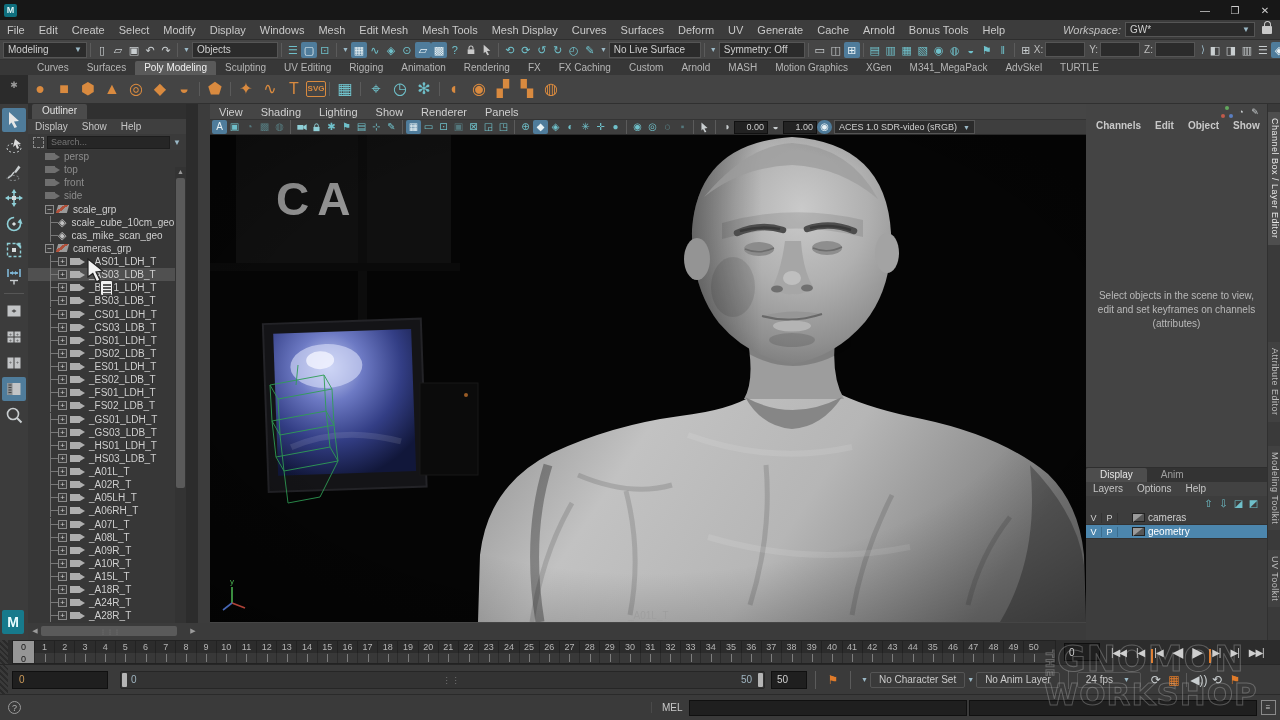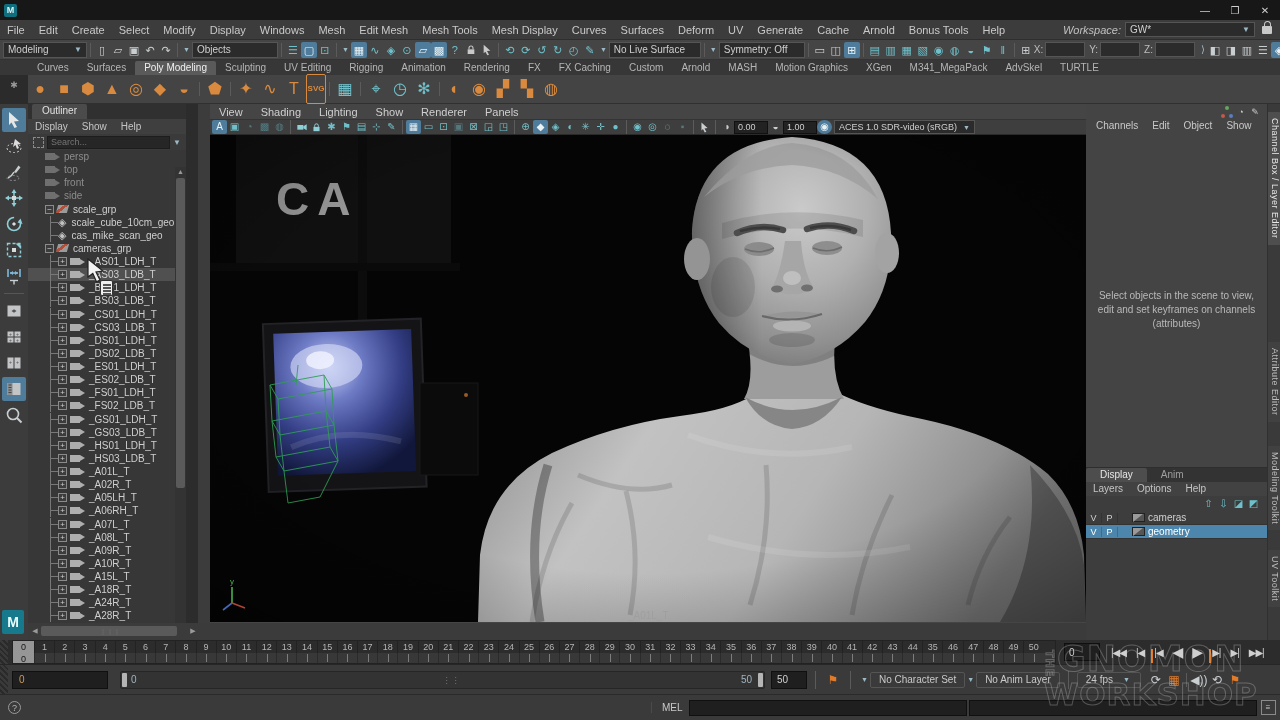--- a/index.html
+++ b/index.html
@@ -47,21 +47,21 @@
   #shelftabs{position:absolute;left:0;top:60px;width:1280px;height:15px;background:#373737;display:flex;
     align-items:flex-end;font-size:10px;color:#b5b5b5;padding-left:28px;}
   #shelftabs .shelf-tab{padding:1px 9px 2px;white-space:nowrap;}
   #shelftabs .shelf-tab.active{background:#5a5a5a;color:#f0f0f0;border-radius:2px 2px 0 0;}
   #shelfside{position:absolute;left:0;top:60px;width:28px;height:44px;display:flex;flex-direction:column;
     align-items:center;color:#9a9a9a;font-size:9px;}
   
   #shelf{position:absolute;left:28px;top:75px;width:1252px;height:29px;background:#444;display:flex;
     align-items:center;border-bottom:1px solid #303030;}
   #shelf .chip{width:24px;height:24px;font-size:16px;}
-  #shelf .chip.small-txt{font-size:8px;font-weight:bold;border:1px solid #d98a3f;color:#d98a3f;width:20px;height:30px;}
+  #shelf .chip.small-txt{font-size:8px;font-weight:bold;border:1px solid #d98a3f;color:#d98a3f;width:20px;height:16px;}
   
   #main{position:absolute;left:0;top:104px;width:1280px;height:536px;background:#3c3c3c;}
   
   #toolbox{position:absolute;left:0;top:0;width:28px;height:536px;background:#3c3c3c;display:flex;
     flex-direction:column;align-items:center;padding-top:4px;}
   #toolbox .tool{width:24px;height:24px;margin-bottom:2px;display:flex;align-items:center;justify-content:center;border-radius:2px;}
   #toolbox .tool.active{background:#4f7c9b;}
   #toolbox .tool svg{display:block;}
   .tool-sep{width:20px;height:1px;background:#565656;margin:3px 0 5px;}
   #maya-corner{position:absolute;left:2px;top:506px;width:22px;height:24px;background:#177a8c;color:#eafdff;
@@ -110,41 +110,41 @@
   .hthumb-dots{position:absolute;top:3px;font-size:6px;color:#8a8a8a;letter-spacing:1px;}
   
   #viewport{position:absolute;left:210px;top:0;width:876px;height:519px;background:#454545;}
   #vp-menus{height:15px;display:flex;align-items:center;font-size:11px;color:#cfcfcf;background:#454545;}
   #vp-menus span{padding:0 9px;}
   #vp-toolbar{height:16px;background:#3e3e3e;display:flex;align-items:center;border-top:1px solid #343434;
     border-bottom:1px solid #2a2a2a;overflow:hidden;}
   #vp-toolbar .chip{width:15px;height:14px;font-size:10px;line-height:14px;}
   #vp-toolbar .chip.active{background:#4f7c9b;}
   .vp-field{width:34px;height:13px;background:#222;border:1px solid #111;color:#cfcfcf;font-size:9px;
-    padding:0 3px;outline:none;flex:none;}
+    padding:0 3px;outline:none;flex:none;text-align:right;}
   #colorspace-box{height:14px;background:#2b2b2b;border:1px solid #555;color:#cfcfcf;font-size:9px;
     display:flex;align-items:center;padding:0 4px;margin:0 4px 0 2px;flex:none;}
   #colorspace-box .arr{color:#9ab8c6;font-size:7px;margin-left:6px;}
   #vp-canvas{position:relative;width:876px;height:487px;background:#000;overflow:hidden;}
   #vp-canvas svg{display:block;}
   
   #rightpanel{position:absolute;left:1086px;top:0;width:194px;height:536px;background:#444;}
   #rp-sidetabs{position:absolute;right:0;top:0;width:13px;height:536px;background:#3a3a3a;border-left:1px solid #303030;}
   .sidetab{position:absolute;left:0;width:13px;writing-mode:vertical-rl;font-size:9px;color:#bdbdbd;
     background:#414141;padding:6px 1px;border-radius:0 2px 2px 0;letter-spacing:.5px;}
   .sidetab.active{background:#4e4e4e;color:#e8e8e8;}
   #rp-topicons{position:absolute;right:18px;top:2px;display:flex;}
   #rp-topicons .chip{width:14px;height:12px;font-size:9px;}
   .triad{position:relative;width:12px;height:12px;}
   .triad i{position:absolute;width:4px;height:4px;border-radius:50%;}
   .triad .r{background:#c05a4a;left:0;bottom:0;}
   .triad .g{background:#62a85e;left:4px;top:0;}
   .triad .b{background:#5a7ec0;right:0;bottom:0;}
   #rp-menus{position:absolute;left:4px;top:16px;display:flex;font-size:10px;color:#c9c9c9;}
-  #rp-menus span{padding:0 8px 0 6px;}
+  #rp-menus span{padding:0 8px 0 6px;font-weight:bold;}
   #rp-message{position:absolute;left:8px;top:185px;width:165px;color:#b9b9b9;font-size:10px;
     text-align:center;line-height:14px;}
   
   #layer-editor{position:absolute;left:0;top:363px;width:181px;height:173px;background:#3d3d3d;border-top:1px solid #2e2e2e;}
   #le-tabs{height:14px;display:flex;background:#333;font-size:10px;}
   #le-tabs .le-tab{padding:0 14px;color:#9f9f9f;line-height:14px;}
   #le-tabs .le-tab.active{background:#4d4d4d;color:#e6e6e6;border-radius:2px 2px 0 0;}
   #le-menus{height:14px;display:flex;font-size:10px;color:#c5c5c5;background:#424242;}
   #le-menus span{padding:0 7px;line-height:14px;}
   #le-icons{height:15px;display:flex;justify-content:flex-end;align-items:center;padding-right:6px;background:#3d3d3d;}

